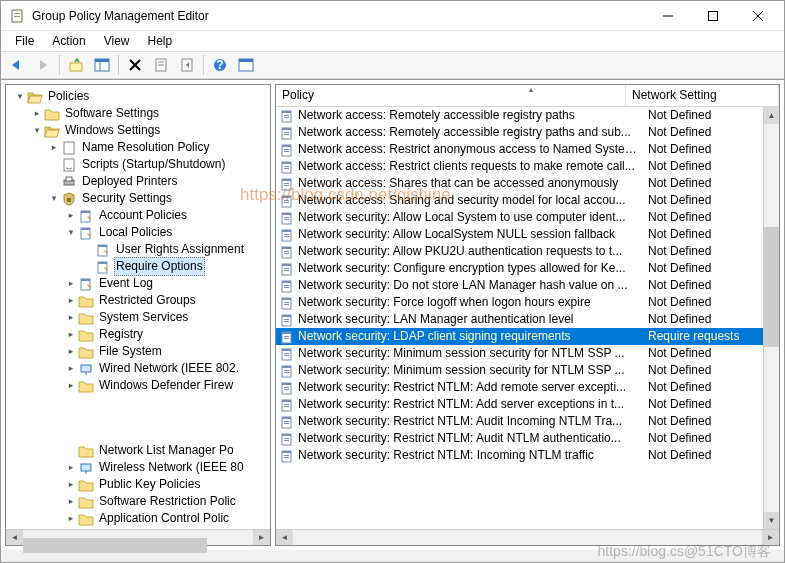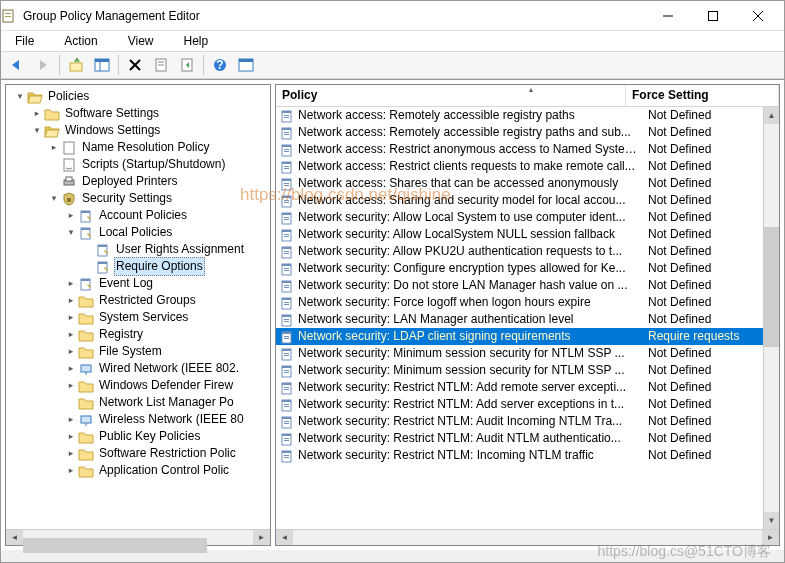--- a/index.html
+++ b/index.html
@@ -1,42 +1,42 @@
 <!DOCTYPE html>
 <html><head>
 <meta charset="utf-8">
 <style>
 * { box-sizing: border-box; margin: 0; padding: 0; font-family: "Segoe UI", Tahoma, sans-serif; font-size: 12px; }
 body { background:#fff; width:785px; height:563px; overflow:hidden; border:1px solid #999; }
 
-.titlebar { height:30px; display:flex; align-items:center; padding:0 4px 0 0; background:#fff; border-bottom:1px solid #e5e5e5;}
+.titlebar { height:30px; display:flex; align-items:center; padding:0 4px 0 9px; background:#fff; border-bottom:1px solid #e5e5e5;}
 .titlebar .ticon { width:16px; height:16px; margin-right:6px; display:inline-flex; align-items:center; justify-content:center;}
 .titlebar .title { flex:1; color:#000; }
 .titlebar .winbtn { width:45px; height:29px; display:flex; align-items:center; justify-content:center; color:#000;}
 
-.menubar { height:20px; display:flex; align-items:center; padding:0 6px; gap:14px;}
+.menubar { height:20px; display:flex; align-items:center; padding:0 6px; gap:2px;}
 .menubar span { padding:2px 8px; }
 
 .toolbar { height:28px; border-top:1px solid #d9d9d9; border-bottom:1px solid #d9d9d9; background:#f6f6f6; display:flex; align-items:center; padding:0 4px; gap:2px;}
 .tool { width:24px; height:24px; display:flex; align-items:center; justify-content:center; border:1px solid transparent; border-radius:2px;}
 .tsep{ width:1px; height:20px; background:#ccc; margin:0 2px;}
 
 .client { display:flex; height:calc(563px - 30px - 20px - 28px - 14px); border-top:1px solid #999;}
 .pane { border:1px solid #828790; margin:4px; background:#fff; position:relative;}
 .left { width:266px; }
 .right { flex:1; margin-left:0;}
 .tree { overflow:auto; height:100%; padding:3px 0;}
 .tnode { white-space:nowrap; height:17px; line-height:17px; display:flex; align-items:center;}
 .tw { display:inline-block; width:16px; text-align:center; color:#5b5b5b; font-size:9px; margin-right:-1px;}
 .tic { width:16px; height:16px; display:inline-flex; align-items:center; justify-content:center; margin-right:3px;}
 .tlabel{ padding:0 2px;}
 .tlabel.sel{ background:#cde8ff; border:1px dotted #777; padding:0 1px;}
 
 .listhead { height:22px; display:flex; background:#fff; border-bottom:1px solid #d6d6d6;}
-.listhead div { padding:3px 6px; border-right:1px solid #e0e0e0; font-weight:700;}
+.listhead div { padding:3px 6px; border-right:1px solid #e0e0e0; font-weight:400;}
 .col1{ width:350px;} .col2{ flex:1;}
 .list { overflow:auto; height:calc(100% - 22px);}
 .row { display:flex; height:17px; line-height:17px; align-items:center;}
 .row.sel { background:#0078d7; color:#fef9c3;}
 .ric { width:16px; height:16px; margin:0 3px; display:inline-flex; align-items:center; justify-content:center;}
 .rcell1{ width:344px; padding-left:0px; overflow:hidden; text-overflow:ellipsis; white-space:nowrap;}
 .rcell2{ flex:1; padding-left:6px;}
 
 .hscroll { height:16px; background:#f0f0f0; border-top:1px solid #ccc; position:absolute; bottom:0; left:0; right:0; display:flex; align-items:center;}
 .hscroll .sbtn{width:17px;height:15px;background:#dadada;display:flex;align-items:center;justify-content:center;font-size:8px;color:#555;}
@@ -322,21 +322,21 @@
         </div>
         <div class="tnode" style="padding-left: 57px;">
           <span class="tw">▸</span>
           <span class="tic">
             <svg width="16" height="14">
               <path d="M1 3 h5 l2 2 h7 v8 h-14 z" fill="#fadf8e" stroke="#caa93f"></path>
             </svg>
           </span>
           <span class="tlabel">Windows Defender Firew</span>
         </div>
-        <div class="tnode" style="padding-left: 57px;">
+        <div class="tnode" style="padding-left: 57px; margin-top: 48px;">
           <span class="tw"></span>
           <span class="tic">
             <svg width="16" height="14">
               <path d="M1 3 h5 l2 2 h7 v8 h-14 z" fill="#fadf8e" stroke="#caa93f"></path>
             </svg>
           </span>
           <span class="tlabel">Network List Manager Po</span>
         </div>
         <div class="tnode" style="padding-left: 57px;">
           <span class="tw">▸</span>
@@ -381,21 +381,21 @@
       <div style="flex:1;position:relative;">
           <div style="position:absolute;left:0;top:0;height:15px;width:80%;background:#cdcdcd;"></div>
         </div>
       <div class="sbtn">►</div>
     </div>
   </div>
 
   <div class="pane right">
     <div class="listhead" style="position:relative;">
       <div class="col1">Policy</div>
-      <div class="col2">Force Setting</div>
+      <div class="col2">Network Setting</div>
       <span class="sortarrow">▲</span>
     </div>
     <div class="list" id="list" style="right:16px;bottom:16px;">
         <div class="row">
           <span class="ric">
             <svg width="14" height="14">
               <rect x="2" y="2" width="9" height="11" fill="#fff" stroke="#6f8fbc"></rect>
               <rect x="2" y="2" width="9" height="2" fill="#6f8fbc"></rect>
               <rect x="4" y="6" width="5" height="1" fill="#6f8fbc"></rect>
               <rect x="4" y="8" width="5" height="1" fill="#6f8fbc"></rect>

